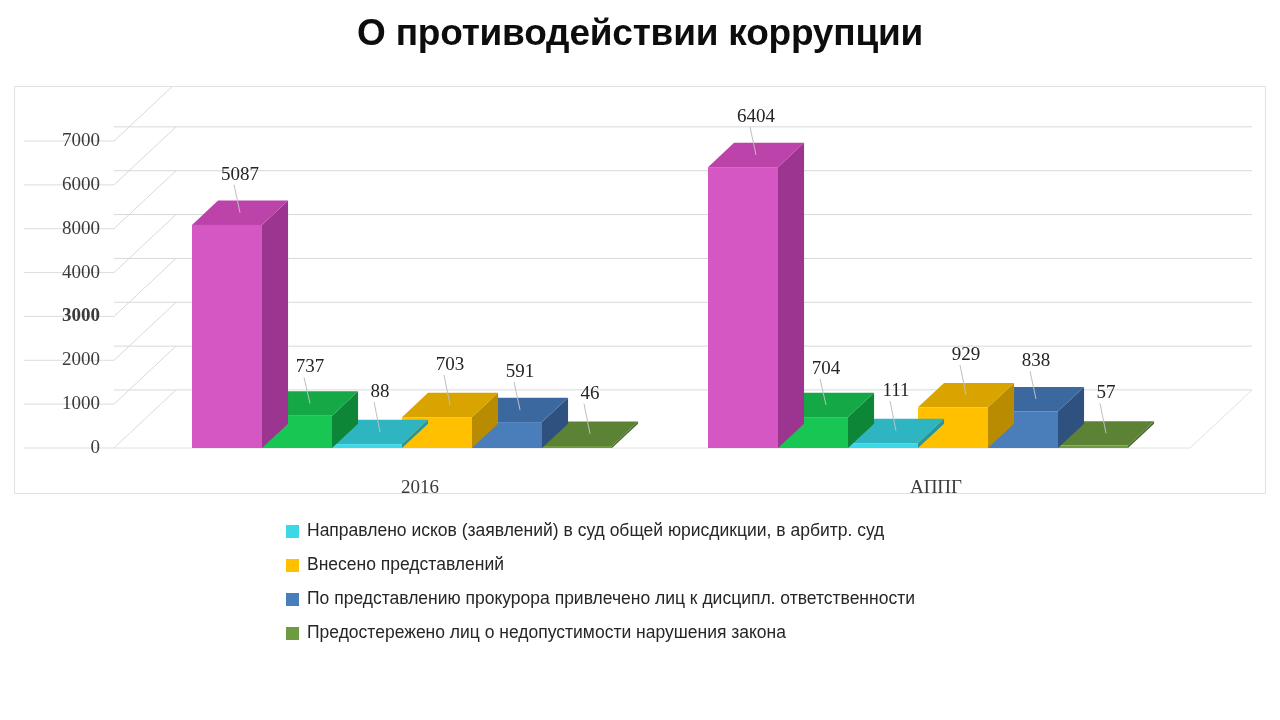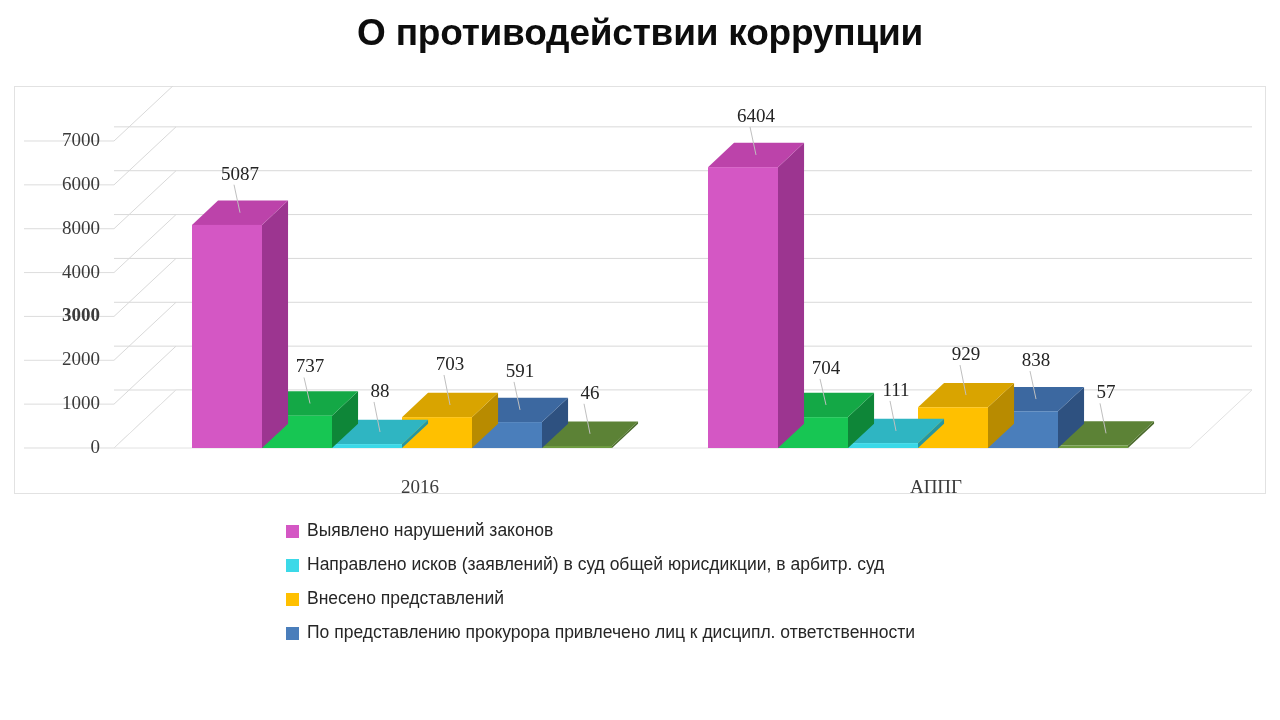--- a/index.html
+++ b/index.html
@@ -235,30 +235,30 @@
       <div class="data-label" style="left: 1060.02px; top: 381.32px; width: 92px;">57</div>
       <div class="data-label" style="left: 990.02px; top: 349.068px; width: 92px;">838</div>
       <div class="data-label" style="left: 920.02px; top: 343.077px; width: 92px;">929</div>
       <div class="data-label" style="left: 850.02px; top: 378.952px; width: 92px;">111</div>
       <div class="data-label" style="left: 780.02px; top: 356.945px; width: 92px;">704</div>
       <div class="data-label" style="left: 710.02px; top: 104.959px; width: 92px;">6404</div>
     </div>
 
   <div class="legend" id="legend">
       <div class="legend-item">
-        <span class="legend-swatch" style="background: rgb(212, 87, 196);"></span>
-        <span class="legend-text">Выявлено нарушений законов</span>
-      </div>
-      <div class="legend-item">
         <span class="legend-swatch" style="background: rgb(59, 217, 232);"></span>
         <span class="legend-text">Направлено исков (заявлений)  в суд общей юрисдикции, в арбитр. суд</span>
       </div>
       <div class="legend-item">
         <span class="legend-swatch" style="background: rgb(255, 192, 0);"></span>
         <span class="legend-text">Внесено представлений</span>
       </div>
       <div class="legend-item">
         <span class="legend-swatch" style="background: rgb(74, 126, 187);"></span>
         <span class="legend-text">По представлению прокурора привлечено лиц к дисципл. ответственности</span>
       </div>
+      <div class="legend-item">
+        <span class="legend-swatch" style="background: rgb(110, 155, 65);"></span>
+        <span class="legend-text">Предостережено лиц о недопустимости нарушения  закона</span>
+      </div>
     </div>
 
 </div>
 
 </body></html>

